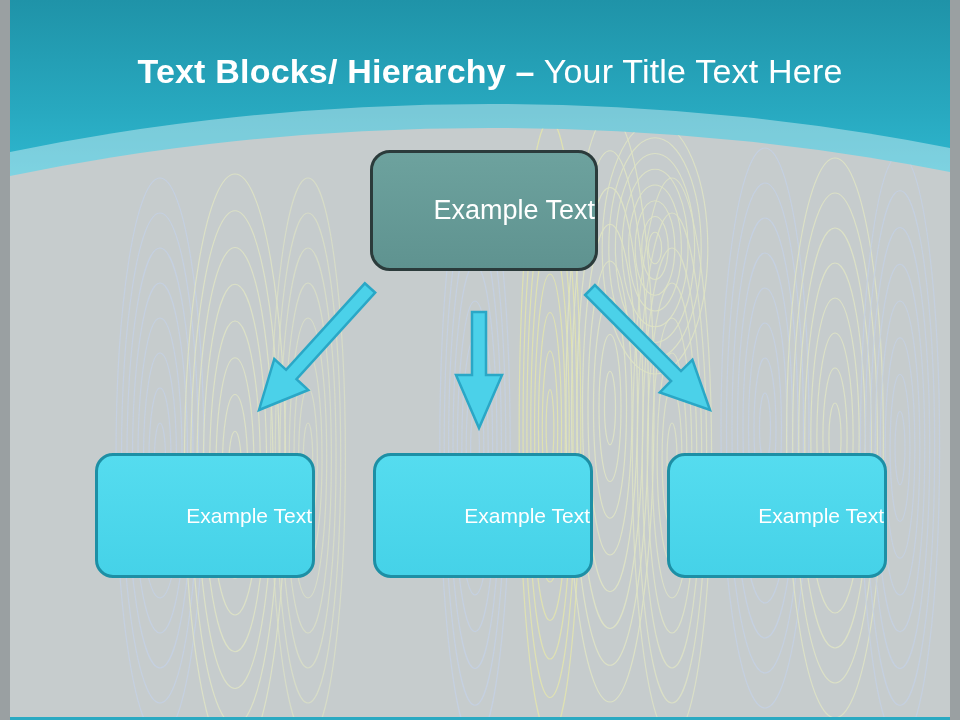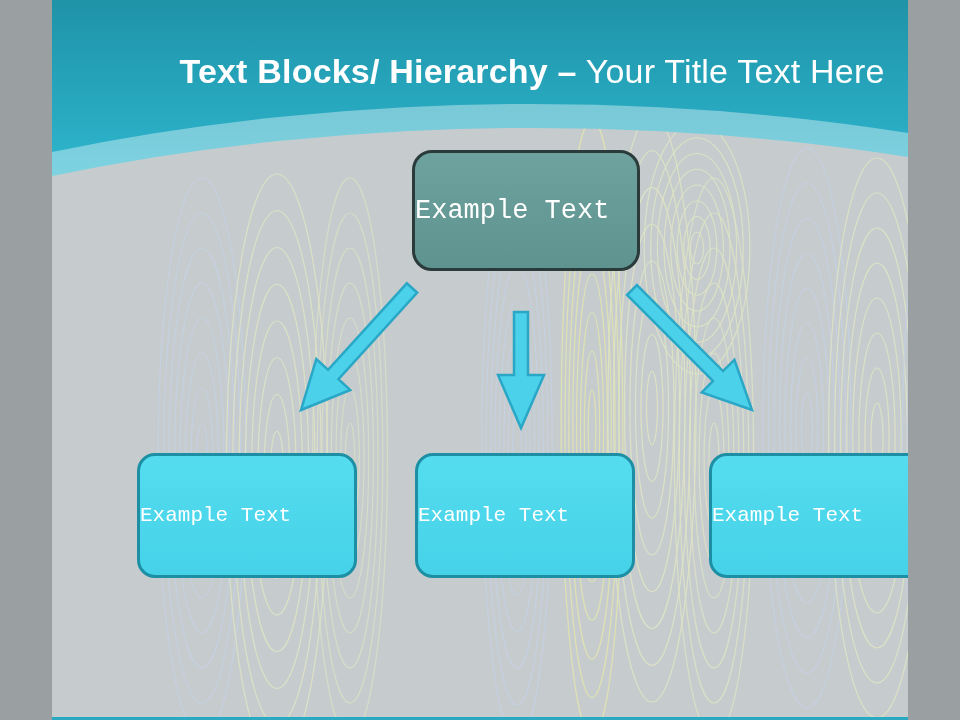--- a/index.html
+++ b/index.html
@@ -1,37 +1,37 @@
 <!DOCTYPE html>
 <html><head>
 <meta charset="utf-8">
 <style>
   html,body{margin:0;padding:0;background:#9aa0a2;font-family:"Liberation Sans",sans-serif;}
-  .slide{position:relative;width:856px;height:720px;overflow:hidden;background:#c6cccd;margin:0 auto;}
+  .slide{position:relative;width:940px;height:720px;overflow:hidden;background:#c6cccd;margin:0 auto;}
 
   
   .header{position:absolute;left:0;top:0;width:960px;height:250px;z-index:1;
           background:linear-gradient(180deg,#1f93a8 0%,#28a9c0 45%,#36c9e2 100%);}
 
   
   .curve-highlight{position:absolute;left:-820px;top:104px;width:2600px;height:1360px;
           border-radius:50%;background:rgba(255,255,255,0.38);z-index:2;}
   .body-ellipse{position:absolute;left:-820px;top:128px;width:2600px;height:1360px;
           border-radius:50%;background:#c6cccd;z-index:3;overflow:hidden;}
   .pattern-wrap{position:absolute;left:820px;top:0;width:960px;height:610px;opacity:.6;}
 
   
   .title{position:absolute;left:0;top:52px;width:960px;text-align:center;z-index:7;
          color:#ffffff;font-size:34px;letter-spacing:.2px;white-space:nowrap;}
   .title .b{font-weight:bold;}
   .title .r{font-weight:normal;}
 
   
-  .shape{position:absolute;display:flex;align-items:center;justify-content:flex-start;
-         color:#ffffff;text-align:center;box-sizing:border-box;z-index:5;font-family:Liberation Mono, monospace;}
+  .shape{position:absolute;display:flex;align-items:center;justify-content:flex-end;
+         color:#ffffff;text-align:center;box-sizing:border-box;z-index:5;}
   .root-box{left:360px;top:150px;width:228px;height:121px;border-radius:20px;
          background:linear-gradient(180deg,#6da29e 0%,#5f9390 100%);
          border:3px solid #2b3b3b;font-size:27px;}
   .child-box{top:453px;width:220px;height:125px;border-radius:18px;
          background:linear-gradient(180deg,#55dcef 0%,#45d2e8 100%);
          border:3px solid #1d8fa5;font-size:21px;}
   .child-1{left:85px;} .child-2{left:363px;} .child-3{left:657px;}
 
   .arrows{position:absolute;left:0;top:0;width:960px;height:720px;z-index:4;pointer-events:none;}
 

